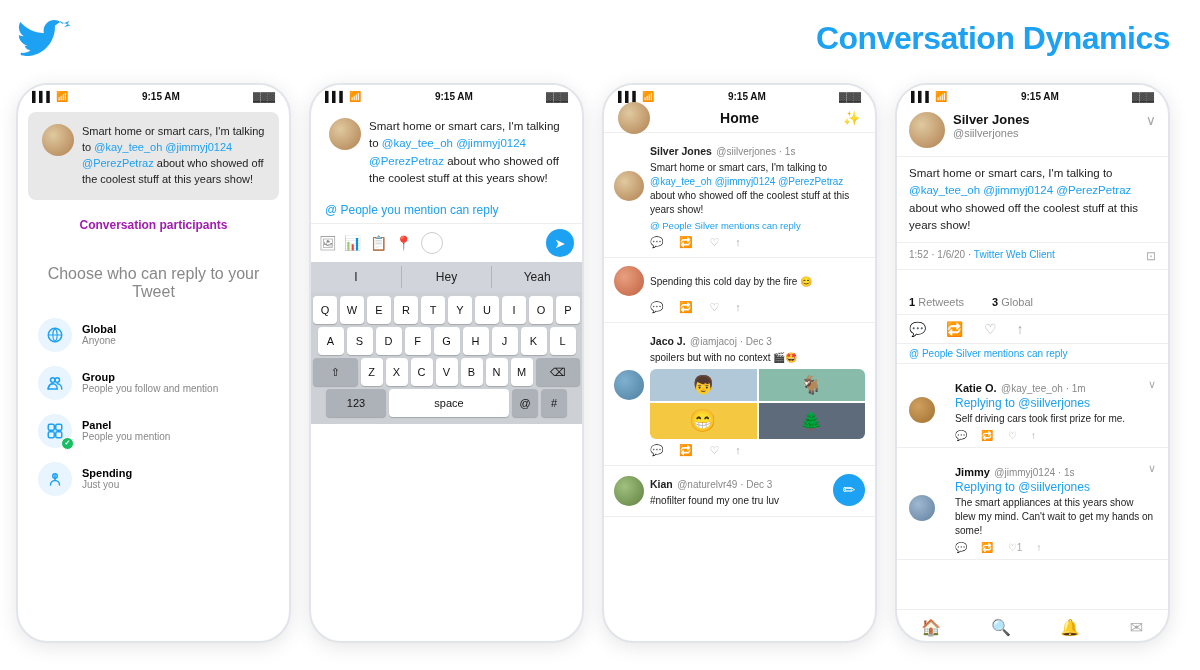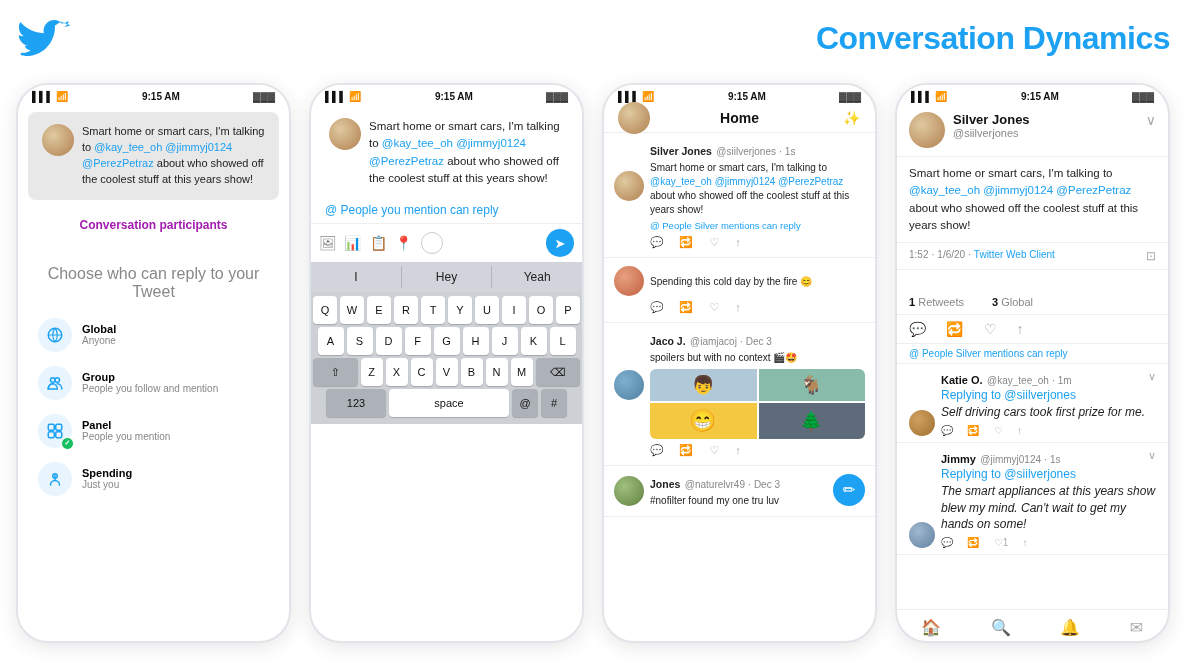--- a/index.html
+++ b/index.html
@@ -395,31 +395,32 @@
       align-items: center;
       gap: 3px;
     }
 
     .reply-card {
       padding: 6px 12px;
       border-bottom: 1px solid #eee;
     }
     .reply-top {
       display: flex;
-      gap: 6px;
-      align-items: flex-end;
+      gap: 20px;
+      align-items: center;
+      margin-top: 8px;
     }
     .reply-avatar {
       width: 26px; height: 26px; border-radius: 50%;
       background: #ccc; flex-shrink: 0;
     }
     .reply-name { font-size: 11px; font-weight: 700; color: #111; }
     .reply-meta { font-size: 10px; color: #888; }
     .reply-handle { font-size: 12px; color: #1da1f2; }
-    .reply-text { font-size: 12px; color: #222; line-height: 1.4; margin-top: 2px; font-style: italic; }
+    .reply-text { font-size: 10px; color: #222; line-height: 1.4; margin-top: 2px; }
     .reply-actions { display: flex; gap: 14px; margin-top: 4px; }
     .reply-action { font-size: 10px; color: #aaa; }
 
     .phone4-bottom-nav {
       display: flex;
       justify-content: space-around;
       padding: 8px 0 4px 0;
       border-top: 1px solid #eee;
       margin-top: auto;
     }
@@ -688,21 +689,21 @@
             <span class="tweet-action">🔁</span>
             <span class="tweet-action">♡</span>
             <span class="tweet-action">↑</span>
           </div>
         </div>
 
         <div class="tweet-card" style="position:relative;">
           <div class="tweet-card-top">
             <div class="tweet-avatar av-kian"></div>
             <div style="flex:1">
-              <div><span class="tweet-username">Jones</span> <span class="tweet-meta">@naturelvr49 · Dec 3</span></div>
+              <div><span class="tweet-username">Kian</span> <span class="tweet-meta">@naturelvr49 · Dec 3</span></div>
               <div class="tweet-body">#nofilter found my one tru luv</div>
             </div>
           </div>
           <div style="position:absolute;right:10px;bottom:10px;width:32px;height:32px;border-radius:50%;background:#1da1f2;display:flex;align-items:center;justify-content:center;color:white;font-size:15px;">✏</div>
         </div>
 
       </div>
     </div>
 
     <div class="phone">

